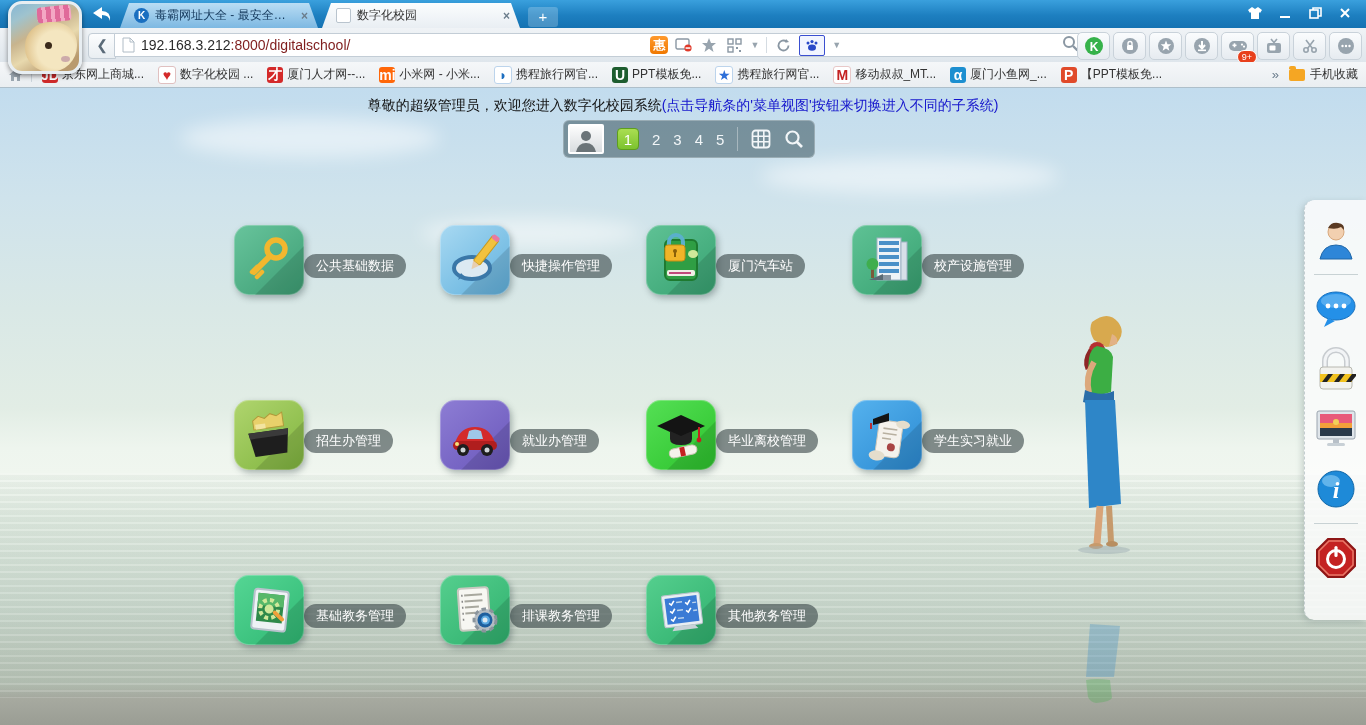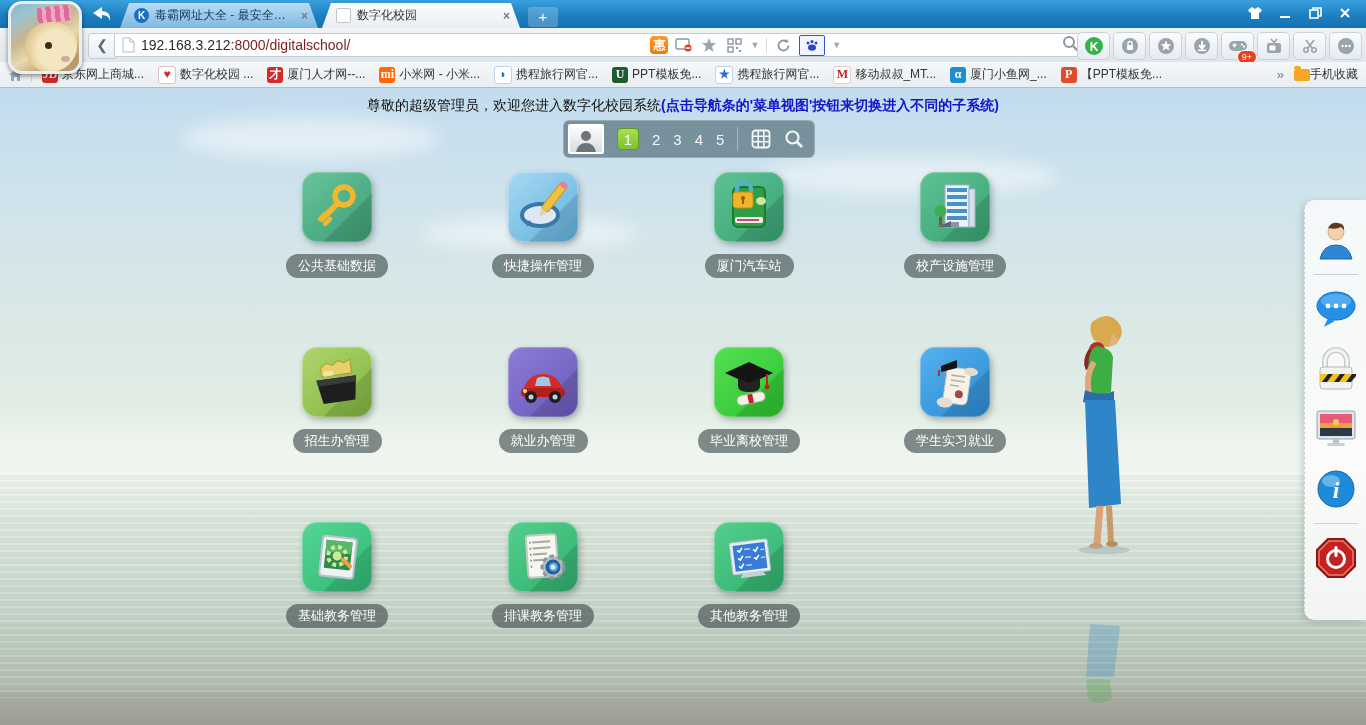--- a/index.html
+++ b/index.html
@@ -64,54 +64,54 @@
   .tbtn{width:31px;height:26px;border:1px solid #c9d2da;border-radius:5px;position:relative;
     background:linear-gradient(#fafcfd,#e6ebf0);display:flex;align-items:center;justify-content:center;cursor:pointer;}
   .badge{position:absolute;right:-4px;bottom:-5px;background:#e8401c;color:#fff;font-size:9px;
     border-radius:8px;padding:1px 4px;border:1px solid #fff;}
 
   
   .bookmarks{position:absolute;left:0;top:62px;width:1366px;height:26px;
     background:linear-gradient(#f5f7f9,#eaeef1);border-bottom:1px solid #aebfca;
     display:flex;align-items:center;padding:0 8px;box-sizing:border-box;font-size:12px;color:#333;}
   .bm{display:flex;align-items:center;gap:4px;margin-right:14px;white-space:nowrap;cursor:pointer;}
-  .bm-ico{width:16px;height:16px;border-radius:3px;flex:none;color:#fff;font-size:12px;font-weight:bold;
-    display:flex;align-items:center;justify-content:center;font-family:Liberation Serif, serif;}
+  .bm-ico{width:16px;height:16px;border-radius:3px;flex:none;color:#fff;font-size:14px;font-weight:bold;
+    display:flex;align-items:center;justify-content:center;}
   .bm-spacer{flex:1;}
   .bm-more{color:#6b7d8c;font-size:13px;margin-right:10px;cursor:pointer;}
-  .bm-folder{display:flex;align-items:center;cursor:pointer;}
+  .bm-folder{display:flex;align-items:center;gap:5px;cursor:pointer;}
   .folder-ico{width:16px;height:12px;background:#f5a623;border-radius:2px;position:relative;}
   .folder-ico:before{content:"";position:absolute;left:0;top:-3px;width:7px;height:3px;background:#f5a623;border-radius:2px 2px 0 0;}
 
   
   .content{position:absolute;left:0;top:88px;width:1366px;height:637px;overflow:hidden;
     background:linear-gradient(#c2dcee 0,#cfe3ec 110px,#d9e8e6 220px,#e2ede5 320px,
       #eef5ee 360px,#f0f6ef 385px,#dde8de 430px,#c8d6cb 520px,#b4bfb2 595px,
       #a7aaa0 610px,#9a9d94 637px);}
   .streaks{position:absolute;left:0;top:385px;width:1366px;height:225px;opacity:.25;
     background:repeating-linear-gradient(180deg,rgba(255,255,255,.5) 0 2px,rgba(120,140,130,.25) 2px 7px);}
   .cloud{position:absolute;border-radius:50%;background:rgba(255,255,255,.5);filter:blur(9px);}
 
   .welcome{position:absolute;left:0;top:9px;width:1366px;text-align:center;font-size:14px;color:#111;}
-  .welcome .link{color:#1414cc;font-weight:bold;cursor:pointer;}
+  .welcome .link{color:#1414cc;font-weight:normal;cursor:pointer;}
 
   .pager{position:absolute;left:563px;top:32px;height:36px;display:flex;align-items:center;
     background:rgba(62,88,98,.58);border:1px solid rgba(255,255,255,.25);border-radius:6px;
     padding:0 10px 0 4px;gap:13px;}
   .pg-avatar{width:36px;height:30px;background:linear-gradient(#fdfdfd,#d8dcdf);border:2px solid #fff;
     border-radius:2px;display:flex;align-items:flex-end;justify-content:center;cursor:pointer;box-sizing:border-box;}
   .pg-num{color:#f2f6f8;font-size:15px;cursor:pointer;}
   .pg-num.active{background:linear-gradient(#aade52,#7cc32e);border:1px solid #5d9e1e;color:#fff;
     width:22px;height:22px;border-radius:4px;text-align:center;line-height:22px;box-sizing:border-box;}
   .pg-sep{width:1px;height:24px;background:rgba(255,255,255,.35);}
   .pg-ico{cursor:pointer;display:flex;}
 
   .grid{position:absolute;left:234px;top:84px;display:grid;grid-template-columns:repeat(4,206px);
     grid-auto-rows:175px;}
-  .cell{display:flex;flex-direction:column;align-items:center;cursor:pointer;}
+  .cell{display:flex;flex-direction:row;align-items:center;cursor:pointer;}
   .appico{width:70px;height:70px;border-radius:15px;display:flex;align-items:center;justify-content:center;
     box-shadow:2px 3px 6px rgba(40,60,60,.35), inset 0 0 0 1px rgba(255,255,255,.25);position:relative;overflow:hidden;}
   .appico:after{content:"";position:absolute;left:18px;top:18px;width:120px;height:120px;
     background:rgba(0,0,0,.12);transform:rotate(45deg) translate(14px,-6px);}
   .appico svg{position:relative;z-index:2;}
   .applabel{margin-top:12px;background:rgba(60,72,74,.62);color:#fff;font-size:13px;
     padding:3px 12px;border-radius:12px;white-space:nowrap;}
   .a1{background:linear-gradient(140deg,#68c49c,#3d9e74);}
   .a2{background:linear-gradient(140deg,#a8d9f2,#5fb0dd);}
   .a3{background:linear-gradient(140deg,#5fc295,#37a271);}

